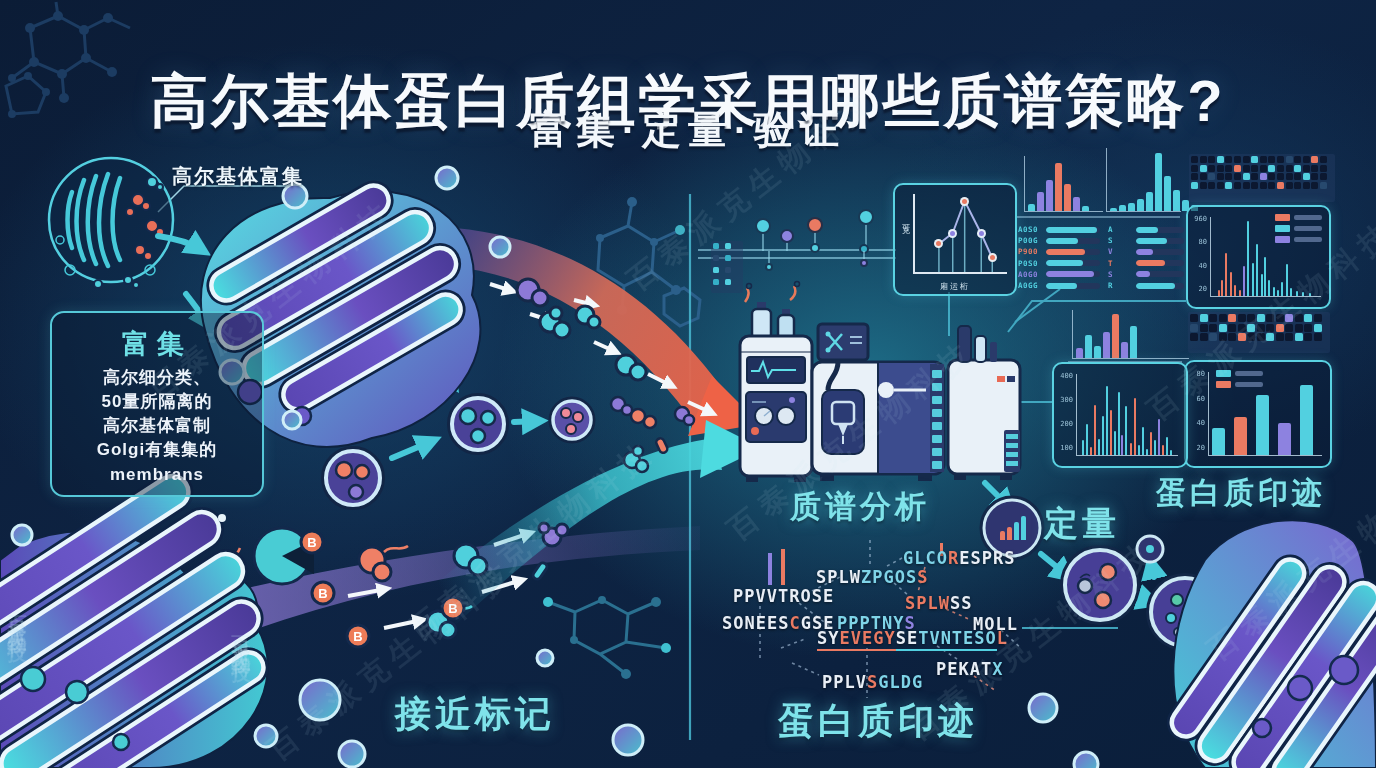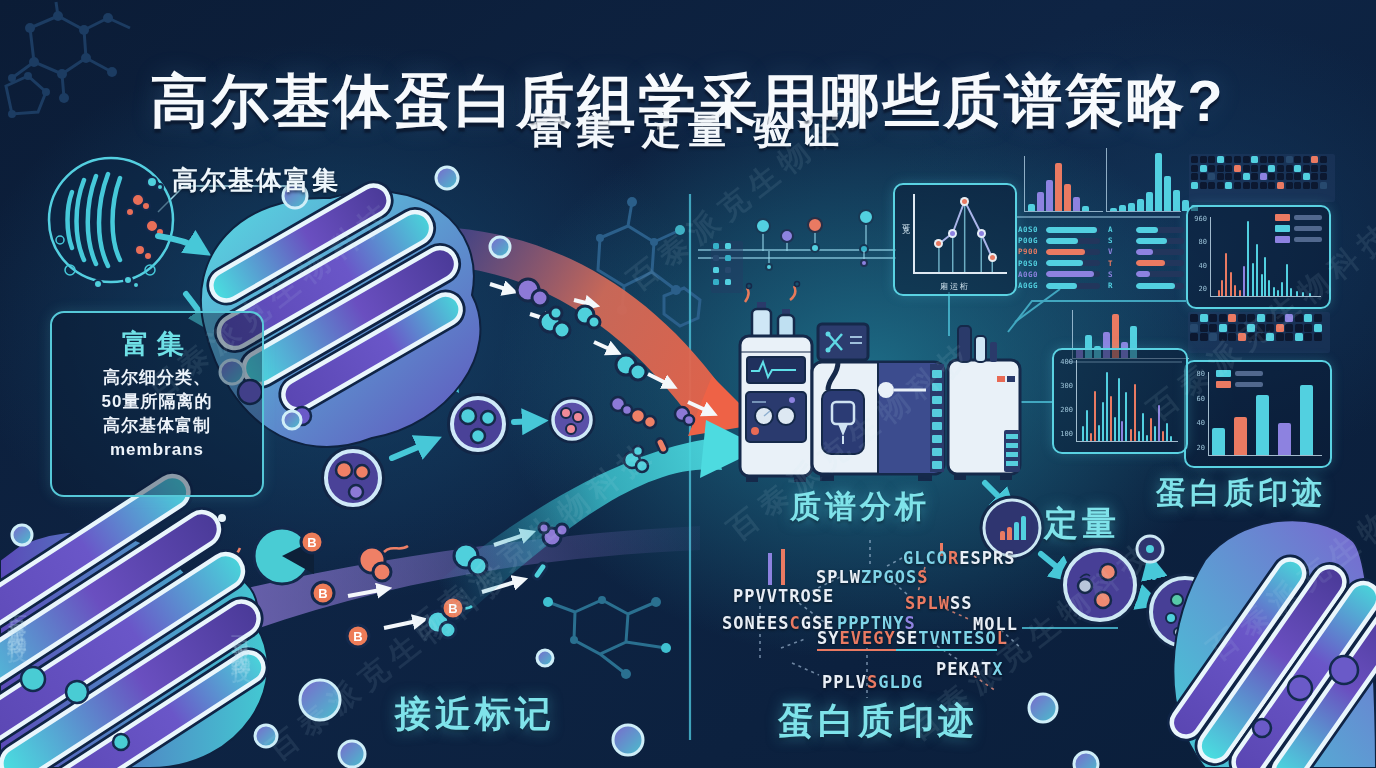--- a/index.html
+++ b/index.html
@@ -521,27 +521,28 @@
         <circle cx="1043" cy="708" r="14"></circle>
         <circle cx="1086" cy="764" r="12"></circle>
     <circle cx="22" cy="535" r="10"></circle>
   </g>
   <circle cx="222" cy="518" r="4" fill="#e8f4fa"></circle>
 </svg>
 
 <h1 class="title">高尔基体蛋白质组学采用哪些质谱策略?</h1>
 <div class="subtitle">富集·定量·验证</div>
 
-<div class="lbl-white" style="left:172px;top:163px;font-size:26px">高尔基体富集</div>
+<div class="lbl-white" style="left:172px;top:163px;font-size:20px">高尔基体富集</div>
 
 <div class="enr-box">
   <h2>富集</h2>
   <div class="ln">高尔细分类、</div>
   <div class="ln">50量所隔离的</div>
   <div class="ln">高尔基体富制</div>
+  <div class="ln">Golgi有集集的</div>
   <div class="ln">membrans</div>
 </div>
 
 <div class="lbl-cyan" style="left:790px;top:486px;font-size:31px">质谱分析</div>
 <div class="lbl-cyan" style="left:395px;top:690px;font-size:36px">接近标记</div>
 <div class="lbl-cyan" style="left:1044px;top:501px;font-size:34px">定量</div>
 <div class="lbl-cyan" style="left:778px;top:697px;font-size:36px">蛋白质印迹</div>
 <div class="lbl-cyan" style="left:1156px;top:473px;font-size:30px">蛋白质印迹</div>
 
 <div id="peptide-layer">
@@ -843,21 +844,21 @@
 <div class="chost axis cbar" style="left:1072px;top:310px;width:110px;height:48px">
       <div class="bar" style="height: 20%; background: rgb(141, 130, 224);"></div>
       <div class="bar" style="height: 48%; background: rgb(82, 208, 224);"></div>
       <div class="bar" style="height: 26%; background: rgb(82, 208, 224);"></div>
       <div class="bar" style="height: 55%; background: rgb(141, 130, 224);"></div>
       <div class="bar" style="height: 92%; background: rgb(234, 122, 98);"></div>
       <div class="bar" style="height: 34%; background: rgb(141, 130, 224);"></div>
       <div class="bar" style="height: 66%; background: rgb(82, 208, 224);"></div>
     </div>
 <div class="hline" style="left:1068px;top:361px;width:114px;height:2px"></div>
-<div class="panel" style="left:1052px;top:348px;width:132px;height:102px">
+<div class="panel" style="left:1052px;top:362px;width:132px;height:102px">
   <div class="yticks">
         <span>400</span>
         <span>300</span>
         <span>200</span>
         <span>100</span>
       </div>
   <div class="plot" style="position: absolute;">
         <div class="spike" style="left: 5%; height: 18%; background: rgb(82, 208, 224);"></div>
         <div class="spike" style="left: 9%; height: 38%; background: rgb(82, 208, 224);"></div>
         <div class="spike" style="left: 13%; height: 10%; background: rgb(234, 122, 98);"></div>

